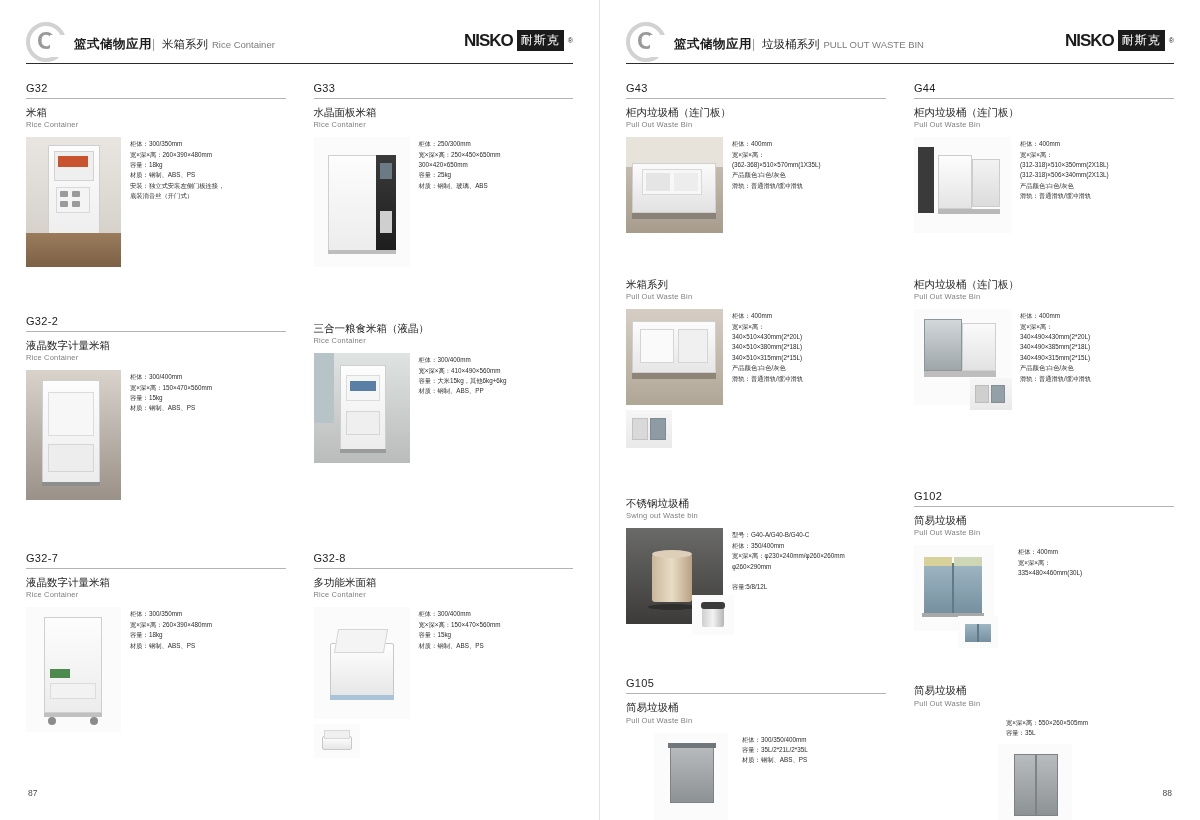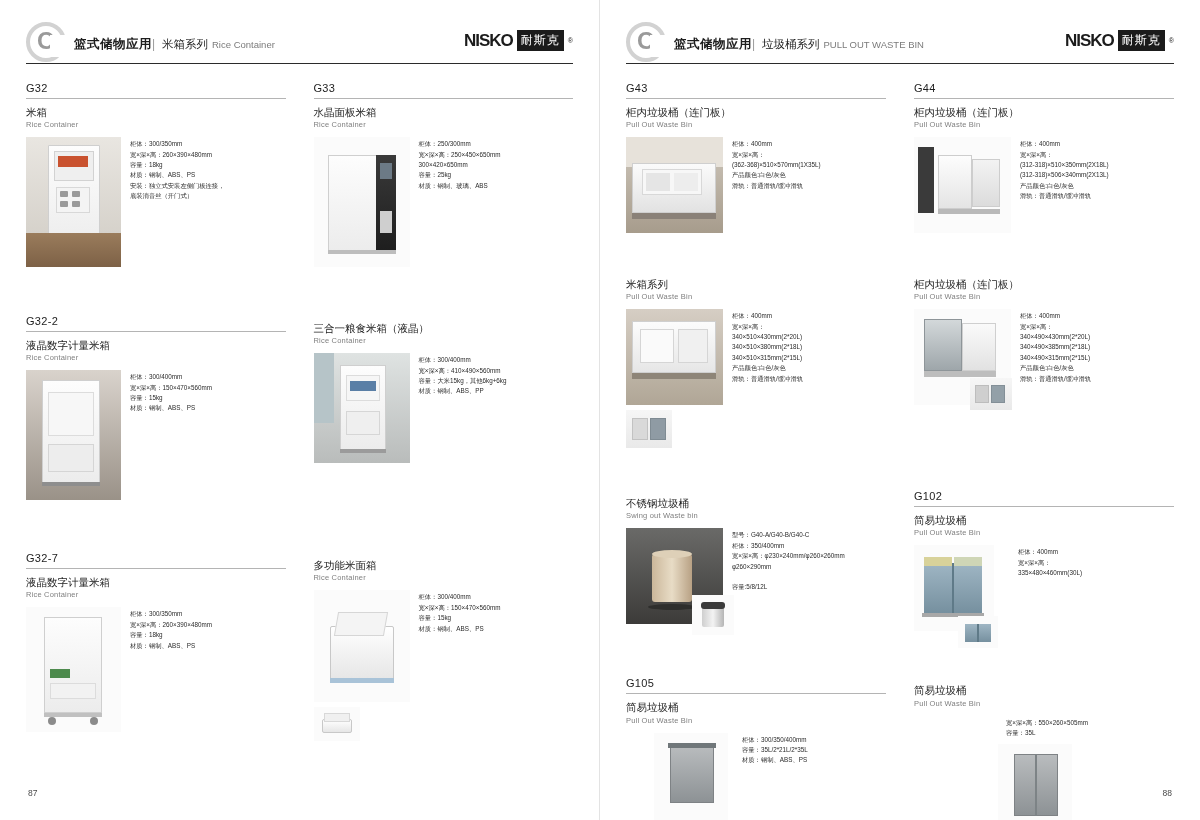--- a/index.html
+++ b/index.html
@@ -340,20 +340,21 @@
             <div class="specs" style="margin-left:9px;width:118px;">柜体：300/350mm
 宽×深×高：260×390×480mm
 容量：18kg
 材质：钢制、ABS、PS</div>
           </div>
         </div>
       </div>
 
       <div class="col pad-l" style="margin-top:42px;">
         <div class="item">
+          <div class="item-code">G32-8</div>
           <div class="item-name">多功能米面箱</div>
           <div class="item-name-en">Rice Container</div>
           <div class="item-body">
             <div class="photo-wrap">
               <div class="photo bg-white" style="width:96px;height:112px;">
                 <div class="ph panel" style="left:16px;top:36px;width:64px;height:54px;border-radius:2px;"></div>
                 <div class="ph" style="left:22px;top:22px;width:50px;height:24px;background:#f4f4f4;border:1px solid #d6d6d6;transform:skewX(-10deg);"></div>
                 <div class="ph" style="left:16px;top:88px;width:64px;height:5px;background:#a9c3d8;"></div>
               </div>
               <div class="thumbs">

